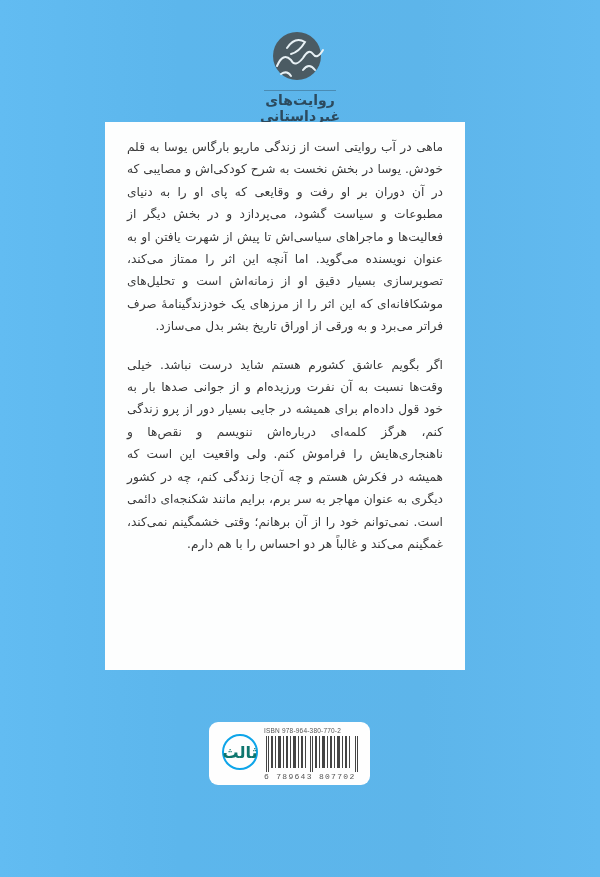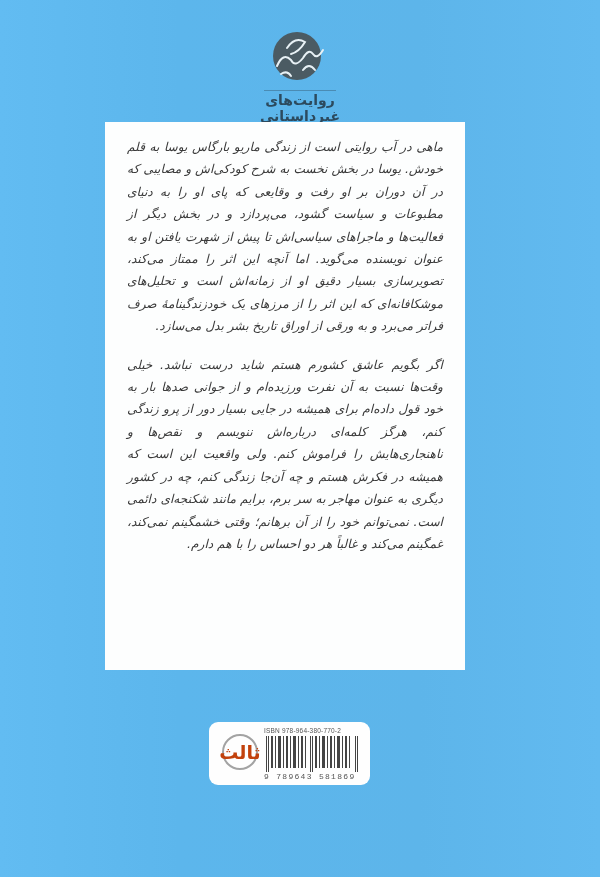--- a/index.html
+++ b/index.html
@@ -12,28 +12,28 @@
   .cover { position:absolute; inset:0;
     background:linear-gradient(90deg,#62bcf2 0%,#5cb6ec 30%,#5db5ea 70%,#62baf0 100%); }
   .logo-wrap { position:absolute; left:240px; top:28px; width:120px; text-align:center; }
   .logo-circle { position:absolute; left:33px; top:4px; width:48px; height:48px; border-radius:50%;
     background:#4b5b63; }
   .logo-circle svg { position:absolute; left:-10px; top:-6px; }
   .logo-line { position:absolute; left:24px; top:62px; width:72px; height:1px; background:#3d6f8f; opacity:.6; }
   .logo-tag { position:absolute; left:0; top:64px; width:120px; text-align:center;
     font-size:14px; color:#2c4a5e; direction:rtl; font-weight:bold; }
   .panel { position:absolute; left:105px; top:122px; width:360px; height:548px; background:#fdfefe;
-    box-sizing:border-box; padding:14px 22px 0 22px; direction:rtl;font-style:italic; }
+    box-sizing:border-box; padding:14px 22px 0 22px; direction:rtl; }
   .para { font-size:12.2px; line-height:22.4px; color:#3a3a3a; text-align:justify; text-align-last:right; margin:0; }
   .para + .para { margin-top:16px; }
   .barcode-box { position:absolute; left:209px; top:722px; width:161px; height:63px; background:#fefefe;
     border-radius:9px; }
-  .pub-logo { position:absolute; left:13px; top:12px; width:36px; height:36px; border:2px solid #a3a3a3;
+  .pub-logo { position:absolute; left:13px; top:12px; width:36px; height:36px; border:2px solid #0ea5e9;
     border-radius:50%; box-sizing:border-box; display:flex; align-items:center; justify-content:center;
-    font-size:19px; font-weight:bold; color:#c2410c; direction:rtl; }
+    font-size:16px; font-weight:bold; color:#0f766e; direction:rtl; }
   .isbn-text { position:absolute; left:55px; top:5px; font-size:6.5px; color:#555; letter-spacing:.2px;
     font-family:"Liberation Sans", sans-serif; }
   .bars { position:absolute; left:57px; top:14px; width:92px; height:36px; }
   .ean { position:absolute; left:55px; top:50px; font-size:8px; color:#555; letter-spacing:1.3px;
     font-family:"Liberation Mono", monospace; }
 </style>
 </head>
 <body>
 
 <div class="cover"></div>
@@ -79,14 +79,14 @@
       <rect x="64" y="0" width="2" height="32"></rect>
         <rect x="68" y="0" width="1" height="32"></rect>
       <rect x="71" y="0" width="3" height="32"></rect>
         <rect x="76" y="0" width="1" height="32"></rect>
       <rect x="79" y="0" width="2" height="32"></rect>
         <rect x="83" y="0" width="1" height="32"></rect>
       <rect x="89" y="0" width="1" height="36"></rect>
         <rect x="91" y="0" width="1" height="36"></rect>
     </g>
   </svg>
-  <div class="ean">9 789643 581869</div>
+  <div class="ean">6 789643 807702</div>
 </div>
 
 </body></html>

